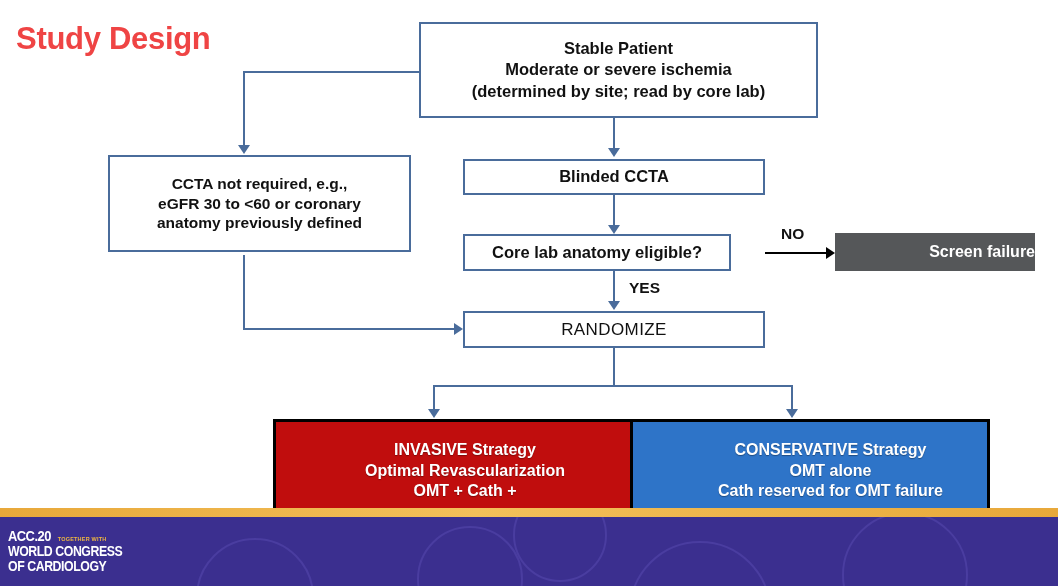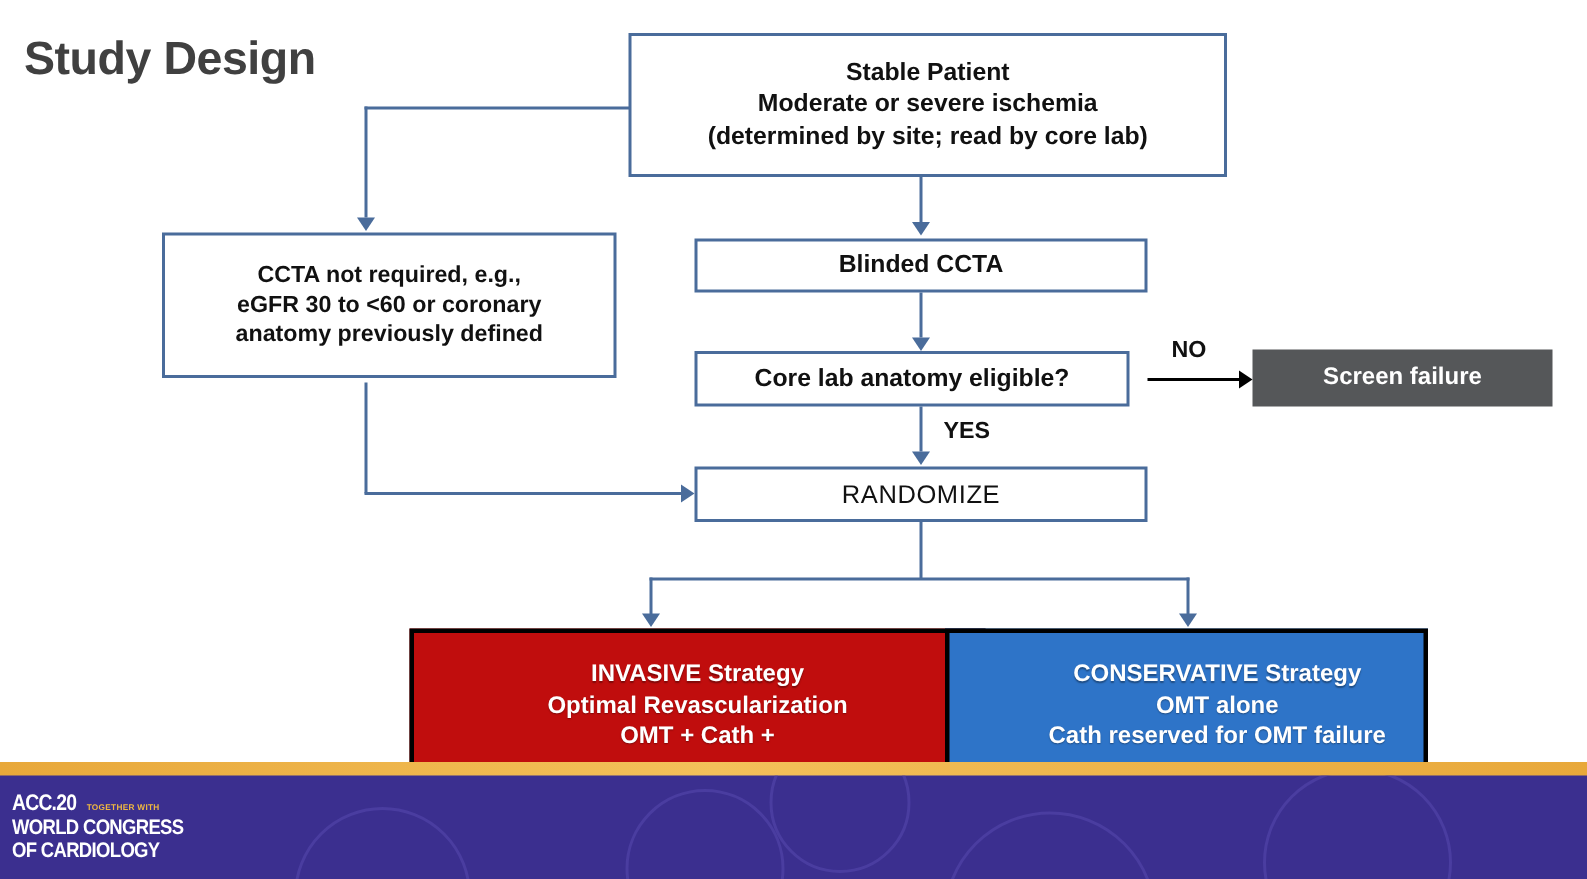--- a/index.html
+++ b/index.html
@@ -20,21 +20,21 @@
     overflow: hidden;
   }
 
   
   #page-title {
     position: absolute;
     left: 16px;
     top: 21px;
     font-size: 31px;
     font-weight: bold;
-    color: #404040;
+    color: #ef4444;
     letter-spacing: -0.3px;
     white-space: nowrap;
   }
 
   
   .box {
     position: absolute;
     box-sizing: border-box;
     display: flex;
     align-items: center;
@@ -76,37 +76,37 @@
   
   #box-stable-patient  { left: 419px; top: 22px;  width: 399px; height: 96px;  }
   #box-stable-patient .box-text { font-size: 16.5px; }
 
   #box-ccta-not-required { left: 108px; top: 155px; width: 303px; height: 97px; }
   #box-ccta-not-required .box-text { font-size: 15.5px; }
 
   #box-blinded-ccta { left: 463px; top: 159px; width: 302px; height: 36px; }
   #box-blinded-ccta .box-text { font-size: 16.5px; }
 
-  #box-core-lab { left: 463px; top: 234px; width: 290px; height: 37px; }
+  #box-core-lab { left: 463px; top: 234px; width: 268px; height: 37px; }
   #box-core-lab .box-text { font-size: 16.5px; }
 
-  #box-screen-failure { left: 835px; top: 233px; width: 200px; height: 38px; }
+  #box-screen-failure { left: 835px; top: 233px; width: 200px; height: 38px; justify-content: flex-end; }
   #box-screen-failure .box-text { font-size: 16px; }
 
   #box-randomize { left: 463px; top: 311px; width: 302px; height: 37px; }
   #box-randomize .box-text { font-size: 17px; letter-spacing: .4px; }
 
   #box-invasive {
     left: 273px; top: 419px; width: 384px; height: 104px;
     background: #c00d0d;
   }
   #box-invasive .box-text { font-size: 16px; }
 
   #box-conservative {
-    left: 630px; top: 419px; width: 322px; height: 104px;
+    left: 630px; top: 419px; width: 360px; height: 104px;
     background: #2e74c8;
     padding-left: 41px;
   }
   #box-conservative .box-text { font-size: 16px; }
 
   
   .conn {
     position: absolute;
     background: #4a6c9b;
   }

